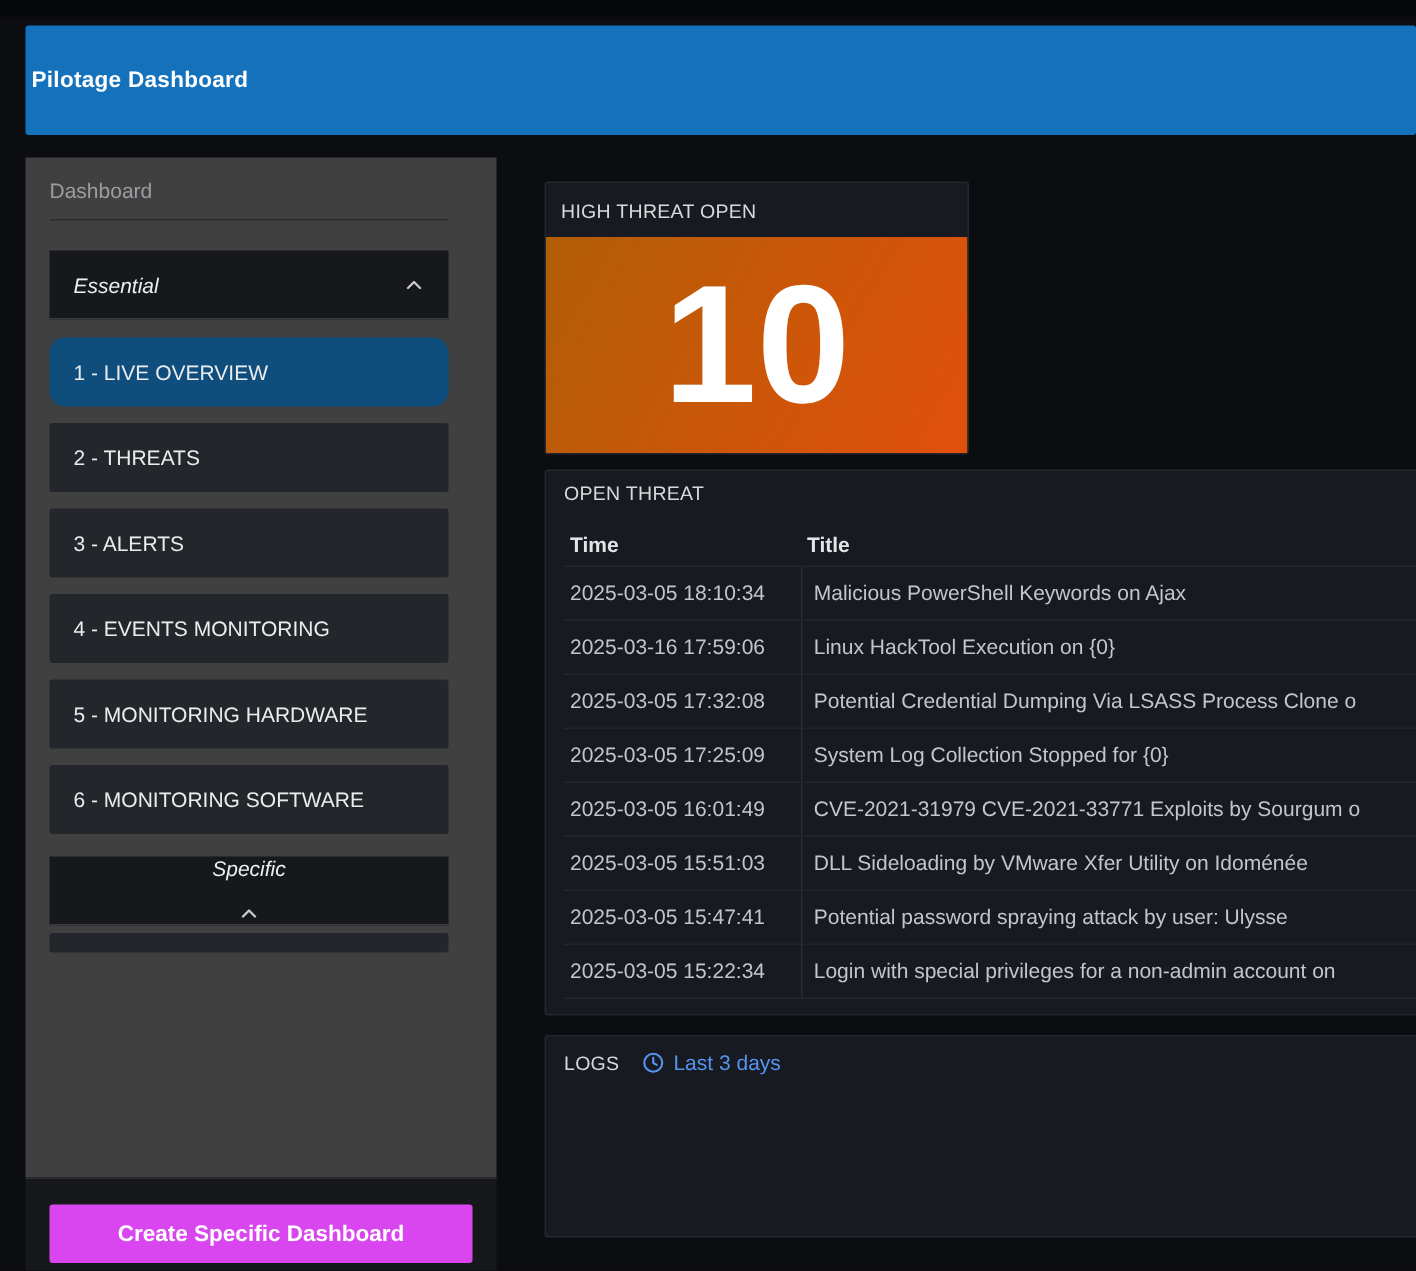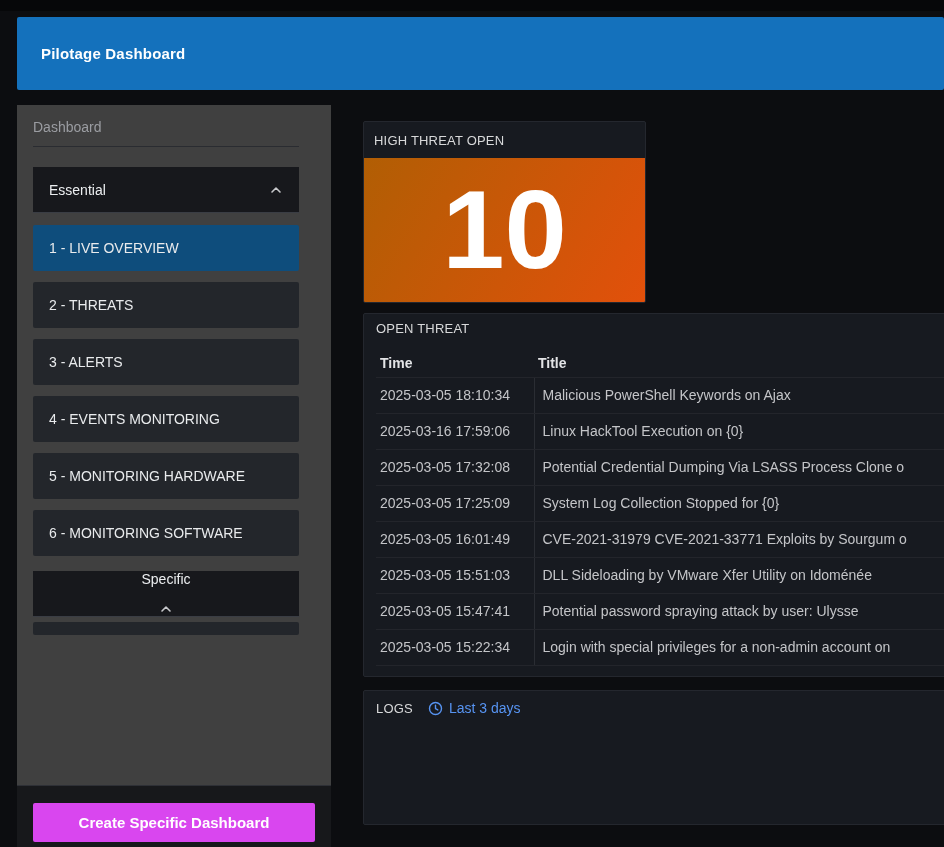--- a/index.html
+++ b/index.html
@@ -14,50 +14,50 @@
 
   .top-strip {
     position: absolute; left: 0; top: 0; right: 0; height: 11px;
     background: #060709;
   }
 
   
   .banner {
     position: absolute; left: 17px; top: 17px; right: 0; height: 73px;
     background: #1471bc; border-radius: 2px;
-    display: flex; align-items: center; padding-left: 24px;
+    display: flex; align-items: center; padding-left: 4px;
   }
   .banner h1 { font-size: 15px; font-weight: 700; color: #ffffff; letter-spacing: .2px; }
 
   
   .sidebar {
     position: absolute; left: 17px; top: 105px; width: 314px; bottom: 0;
     display: flex; flex-direction: column;
   }
   .sidebar-main {
     height: 680px; background: #404040; padding: 12px 32px 0 16px;
   }
   .sidebar-heading { font-size: 14px; color: #9b9da2; padding: 2px 0 11px 0; }
   .sidebar-divider { height: 1px; background: #2a2c31; margin-bottom: 20px; }
 
   .section-header {
     height: 46px; background: #17181c; border-bottom: 1px solid #3a3d44;
     display: flex; align-items: center; justify-content: space-between;
     padding: 0 16px; margin-bottom: 12px;
-    font-size: 14px; font-weight: 500; color: #eceef0; cursor: pointer;
+    font-size: 14px; font-weight: 500; color: #eceef0; cursor: pointer; font-style: italic;
   }
   .section-header.specific { margin-top: 15px; margin-bottom: 5px; flex-direction: column; }
   .chevron { width: 14px; height: 14px; }
 
   .nav-item {
     height: 46px; background: #23262b; border-radius: 2px;
     display: flex; align-items: center; padding: 0 16px; margin-bottom: 11px;
     font-size: 14px; font-weight: 500; color: #e9ebed; cursor: pointer;
   }
-  .nav-item.selected { background: #0e4d7c; }
+  .nav-item.selected { background: #0e4d7c; border-radius: 10px; }
 
   .empty-strip { height: 13px; background: #23262b; border-radius: 2px; }
 
   .sidebar-footer {
     flex: 1; background: #17181b; border-top: 1px solid #2e3036;
     padding: 17px 16px 0 16px;
   }
   .create-btn {
     width: 100%; height: 39px; border: none; border-radius: 2px;
     background: #d946ef; color: #ffffff; font-family: inherit;

